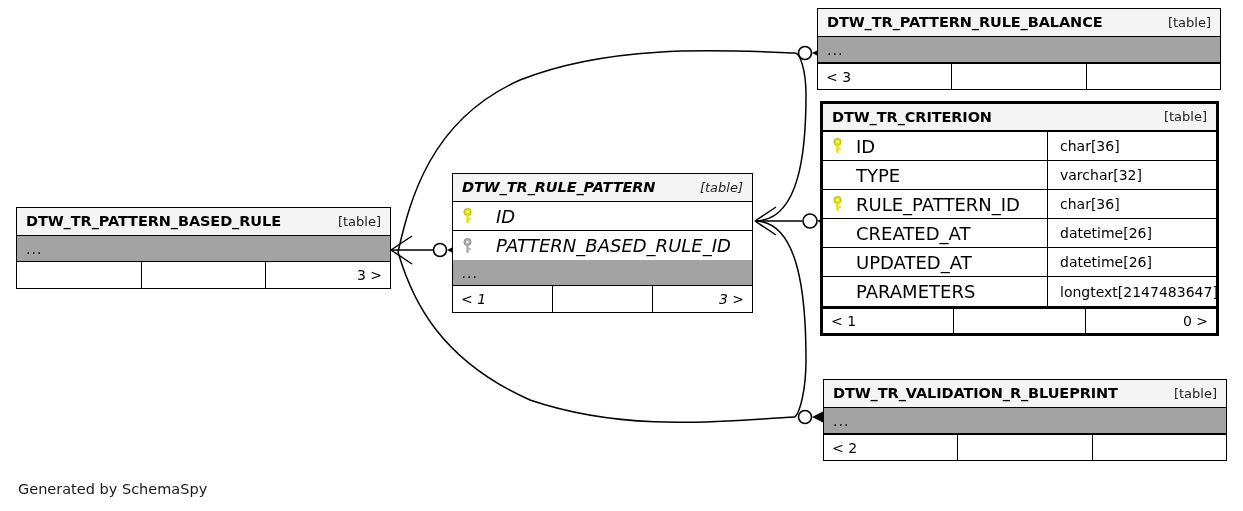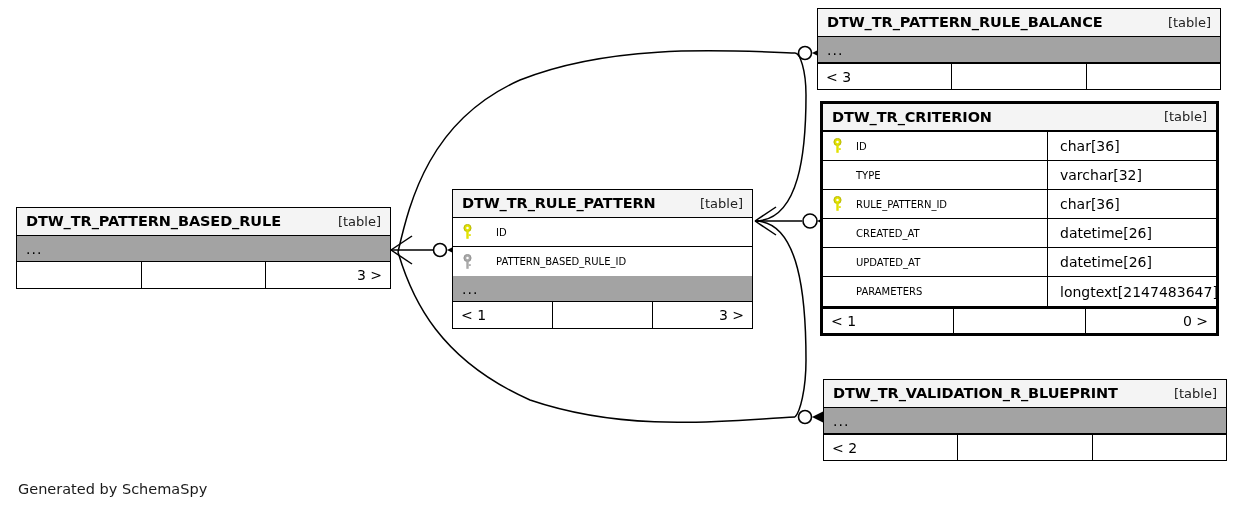--- a/index.html
+++ b/index.html
@@ -94,21 +94,21 @@
     flex: 1 1 auto;
     box-sizing: border-box;
     padding-left: 12px;
     height: 100%;
     border-left: 1.6px solid #000000;
     font-size: 14px;
     color: #000000;
     white-space: nowrap;
   }
   .col-label {
-    font-size: 10px;
+    font-size: 18px;
     color: #000000;
     white-space: nowrap;
   }
   .key-slot {
     width: 24px;
     min-width: 24px;
     display: inline-flex;
     align-items: center;
     justify-content: flex-start;
   }
@@ -303,21 +303,21 @@
       </div>
 
     </div>
     <div class="tbl-footer">
       <div class="foot-cell foot-left">&lt; 1</div>
       <div class="foot-cell"></div>
       <div class="foot-cell foot-right">0 &gt;</div>
     </div>
   </div>
 
-  <div class="table-node" style="left:452px; top:189px; width:301px;">
+  <div class="table-node" style="left:452px; top:173px; width:301px;font-style:italic;">
     <div class="tbl-header">
       <span class="tbl-title">DTW_TR_RULE_PATTERN</span>
       <span class="tbl-tag">[table]</span>
     </div>
     <div class="tbl-rows">
 
       <div class="row">
         <div class="row-name" style="width:100%;">
           <span class="key-slot">
             <svg width="11" height="16" viewBox="0 0 11 16" aria-hidden="true">

